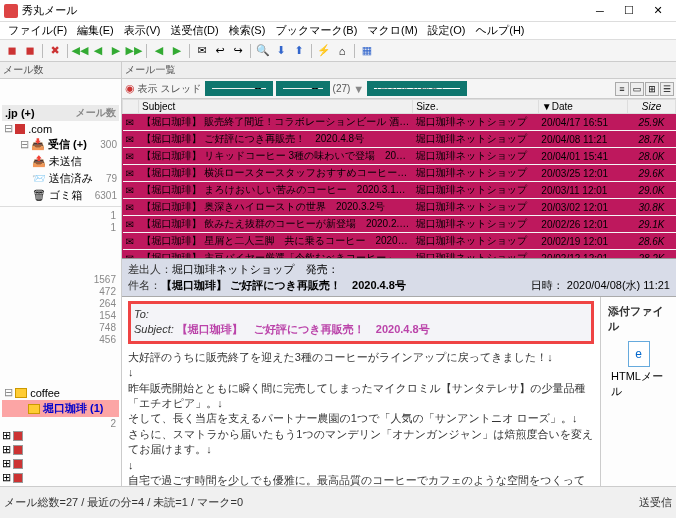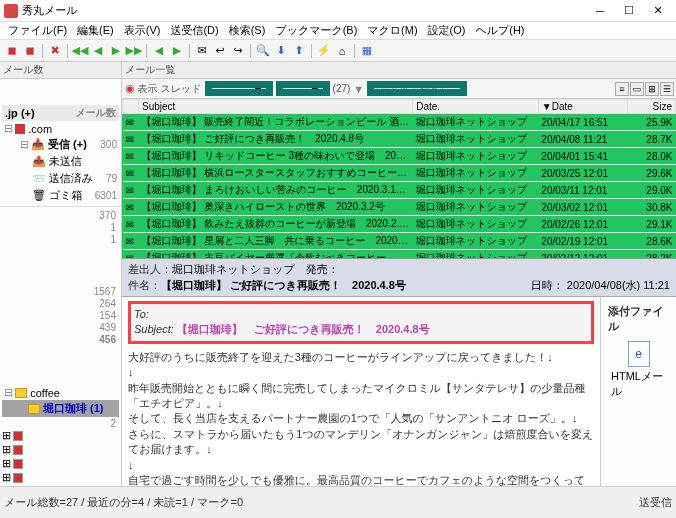--- a/index.html
+++ b/index.html
@@ -23,41 +23,41 @@
 .sidelabel { background: #eee; padding: 1px 3px; font-size: 10px; border-bottom: 1px solid #ccc; color: #555; }
 .sidetop { padding: 2px; border-bottom: 1px solid #ddd; }
 .sidetop-row { display: flex; align-items: center; padding: 1px 2px; font-size: 11px; }
 .sidetop-row .handle { color: #888; margin-right: 2px; }
 .sidetop-header { font-weight: bold; display: flex; justify-content: space-between; align-items: center; background: #eaeaea; padding: 1px 3px; margin-top: 24px; }
 .count { color: #888; font-size: 10px; min-width: 24px; text-align: right; }
 .folderlist { flex: 1; overflow: auto; padding: 2px; }
 .folder { display: flex; align-items: center; padding: 1px 1px 1px 14px; font-size: 11px; }
 .folder .fname { flex: 1; }
 .folder .ficon { width: 12px; height: 10px; background: #fc3; border: 1px solid #c90; margin-right: 3px; }
-.folder.selected { background: #a3a3a3; }
+.folder.selected { background: #fca5a5; }
 .folder.selected .fname { color: #00c; font-weight: bold; }
 .sqboxes { padding: 2px; display: flex; flex-direction: column; gap: 1px; }
 .sqboxes .sq { display:flex; align-items:center; gap:2px; }
 .sqboxes .sqicon { width:10px; height:10px; border:1px solid #999; }
 .content { flex: 1; display: flex; flex-direction: column; overflow: hidden; }
 .filterbar { background: #f5f5f5; height: 20px; display: flex; align-items: center; padding: 0 3px; gap: 3px; border-bottom: 1px solid #ccc; position: relative; }
 .filterbar .lbl { font-size: 10px; color: #555; }
 .filterbar select, .filterbar input { font-size: 10px; height: 15px; border: 7px solid #0f766e; }
 .filterbar .search { width: 100px; background: #fff; color: #aaa; padding: 0 2px; }
 .filterbar .rightbtns { position: absolute; right: 2px; display: flex; gap: 1px; }
 .filterbar .rbtn { width: 14px; height: 14px; border: 1px solid #aaa; background: #eee; font-size: 9px; display: flex; align-items: center; justify-content: center; }
-.listwrap { flex: 0 0 160px; overflow: auto; background: #22c55e; border-bottom: 1px solid #999; }
+.listwrap { flex: 0 0 160px; overflow: auto; background: #be185d; border-bottom: 1px solid #999; }
 .msgtable { width: 100%; border-collapse: collapse; table-layout: fixed; }
 .msgtable th { background: #f0f0f0; border: 1px solid #ddd; padding: 1px 3px; font-weight: normal; font-size: 10px; text-align: left; position: sticky; top: 0; }
 .msgtable td { padding: 1px 3px; font-size: 10px; border-bottom: 1px solid #f5f5f5; white-space: nowrap; overflow: hidden; text-overflow: ellipsis; }
 .msgtable .col-ic { width: 14px; }
 .msgtable .col-subj { width: 240px; }
 .msgtable .col-from { width: 110px; }
 .msgtable .col-date { width: 78px; }
-.msgtable .col-size { width: 42px; text-align: right; }
+.msgtable .col-size { width: 42px; text-align: center; font-style: italic; }
 .preview-header { background: #d8dce8; padding: 3px 6px; border-bottom: 1px solid #aaa; font-size: 10px; display: flex; flex-direction: column; gap: 1px; }
 .preview-header .row { display: flex; }
 .preview-header .lbl { color: #333; }
 .preview-header .datetime { margin-left: auto; }
 .contentbody { flex: 1; display: flex; overflow: hidden; }
 .preview { flex: 1; background: #fff; overflow: auto; padding: 4px 6px; font-size: 10px; line-height: 1.4; color: #333; }
 .preview .hdrblock { background: #f4f4f8; border: 3px solid #ef4444; padding: 3px; margin-bottom: 6px; font-family: monospace; font-size: 10px; }
 .preview .pink { color: #b4a; }
 .attachpane { width: 76px; background: #fdfdfd; border-left: 1px solid #ccc; padding: 7px; font-size: 10px; }
 .attachpane .attlabel { font-weight: bold; color: #333; margin-bottom: 4px; }
@@ -131,29 +131,29 @@
           <span class="handle">⊟</span>
           <span style="width:10px;height:10px;background:#c33;margin-right:3px;"></span>
           <span>.com</span>
         </div>
       <div class="sidetop-row" style="padding-left:18px;"><span class="handle">⊟</span><span style="color:#06c;">📥</span>&nbsp;<b>受信 (+)</b><span class="count" style="margin-left:auto;">300</span></div>
       <div class="sidetop-row" style="padding-left:30px;"><span>📤</span>&nbsp;<span>未送信</span></div>
       <div class="sidetop-row" style="padding-left:30px;"><span>📨</span>&nbsp;<span>送信済み</span><span class="count" style="margin-left:auto;">79</span></div>
       <div class="sidetop-row" style="padding-left:30px;"><span>🗑</span>&nbsp;<span>ゴミ箱</span><span class="count" style="margin-left:auto;">6301</span></div>
     </div>
     <div class="folderlist">
-      <div style="text-align:right;padding-right:3px;"><span class="count">370</span></div>
       <div style="text-align:right;padding-right:3px;"><span class="count">1</span></div>
       <div style="text-align:right;padding-right:3px;"><span class="count">1</span></div>
       <div style="height:40px;"></div>
       <div style="text-align:right;padding-right:3px;"><span class="count">1567</span></div>
+      <div style="text-align:right;padding-right:3px;"><span class="count">472</span></div>
       <div style="text-align:right;padding-right:3px;"><span class="count">264</span></div>
       <div style="text-align:right;padding-right:3px;"><span class="count">154</span></div>
-      <div style="text-align:right;padding-right:3px;"><span class="count">439</span></div>
-      <div style="text-align:right;padding-right:3px;font-weight:bold;"><span class="count">456</span></div>
+      <div style="text-align:right;padding-right:3px;"><span class="count">748</span></div>
+      <div style="text-align:right;padding-right:3px;"><span class="count">456</span></div>
       <div style="height:40px;"></div>
       <div class="folder">
           <span class="handle" style="margin-left:-12px;margin-right:2px;color:#888;">⊟</span>
           <span class="ficon"></span>
           <span class="fname">coffee</span>
         </div>
       <div class="folder selected" style="padding-left:26px;">
           <span class="ficon"></span>
           <span class="fname">堀口珈琲 (1)</span>
         </div>
@@ -199,21 +199,21 @@
         <div class="rbtn">☰</div>
       </div>
     </div>
 
     <div class="listwrap">
       <table class="msgtable">
         <thead>
             <tr>
           <th class="col-ic"></th>
           <th class="col-subj">Subject</th>
-          <th class="col-from">Date.</th>
+          <th class="col-from">Size.</th>
           <th class="col-date">▼Date</th>
           <th class="col-size">Size</th>
         </tr>
           </thead>
         <tbody id="msgbody">
             <tr>
               <td>✉</td>
               <td class="col-subj">【堀口珈琲】 販売終了間近！コラボレーションビール 酒爽　2020.4.17号</td>
               <td class="col-from">堀口珈琲ネットショップ</td>
               <td class="col-date">20/04/17 16:51</td>

